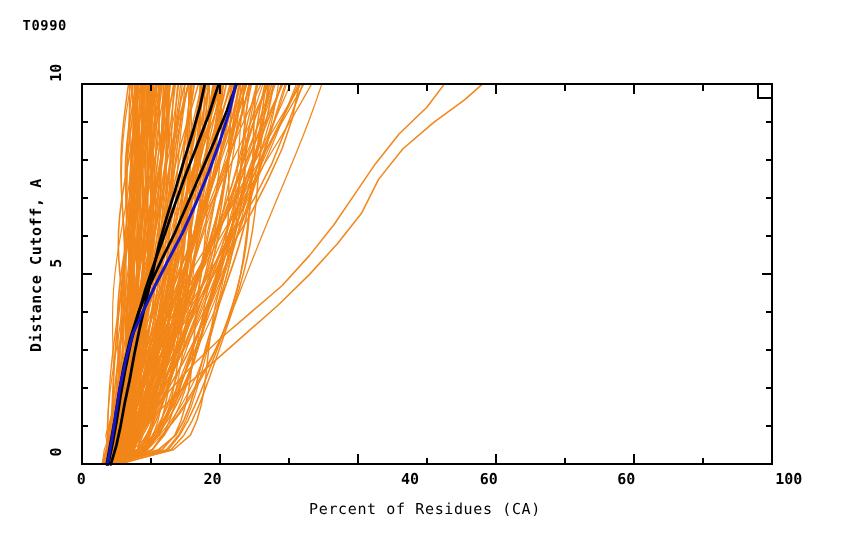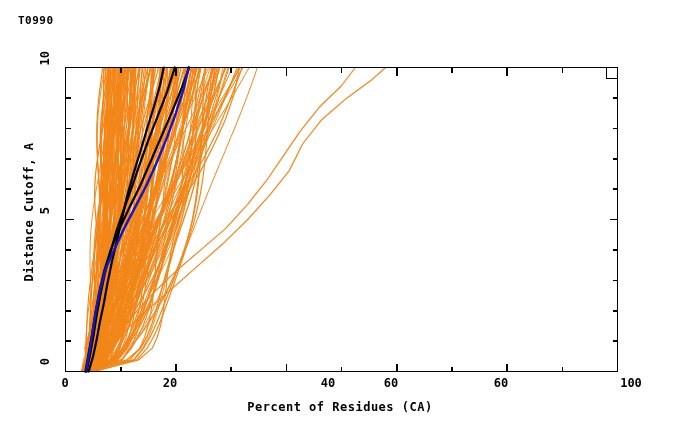--- a/index.html
+++ b/index.html
@@ -8,21 +8,21 @@
     font-family:"DejaVu Sans Mono","Liberation Mono",monospace;
     overflow:hidden;position:relative;
   }
   #figure{position:absolute;left:0;top:0;width:680px;height:440px;}
   .title{
     position:absolute;left:18px;top:14px;width:680px;text-align:left;
     font-size:11px;font-weight:bold;color:#000;letter-spacing:0.5px;
   }
   .xlabel{
     position:absolute;left:0;top:400px;width:680px;text-align:center;
-    font-size:12px;font-weight:bold;color:#000;letter-spacing:0.5px;
+    font-size:12px;font-weight:normal;color:#000;letter-spacing:0.5px;
   }
   .ylabel{
     position:absolute;left:-96px;top:205px;width:250px;text-align:center;
     font-size:12px;font-weight:bold;color:#000;letter-spacing:0.5px;
     transform:rotate(-90deg);transform-origin:center center;
   }
   .tick-label{
     position:absolute;font-size:12px;font-weight:bold;color:#000;
     text-align:center;white-space:nowrap;
   }

